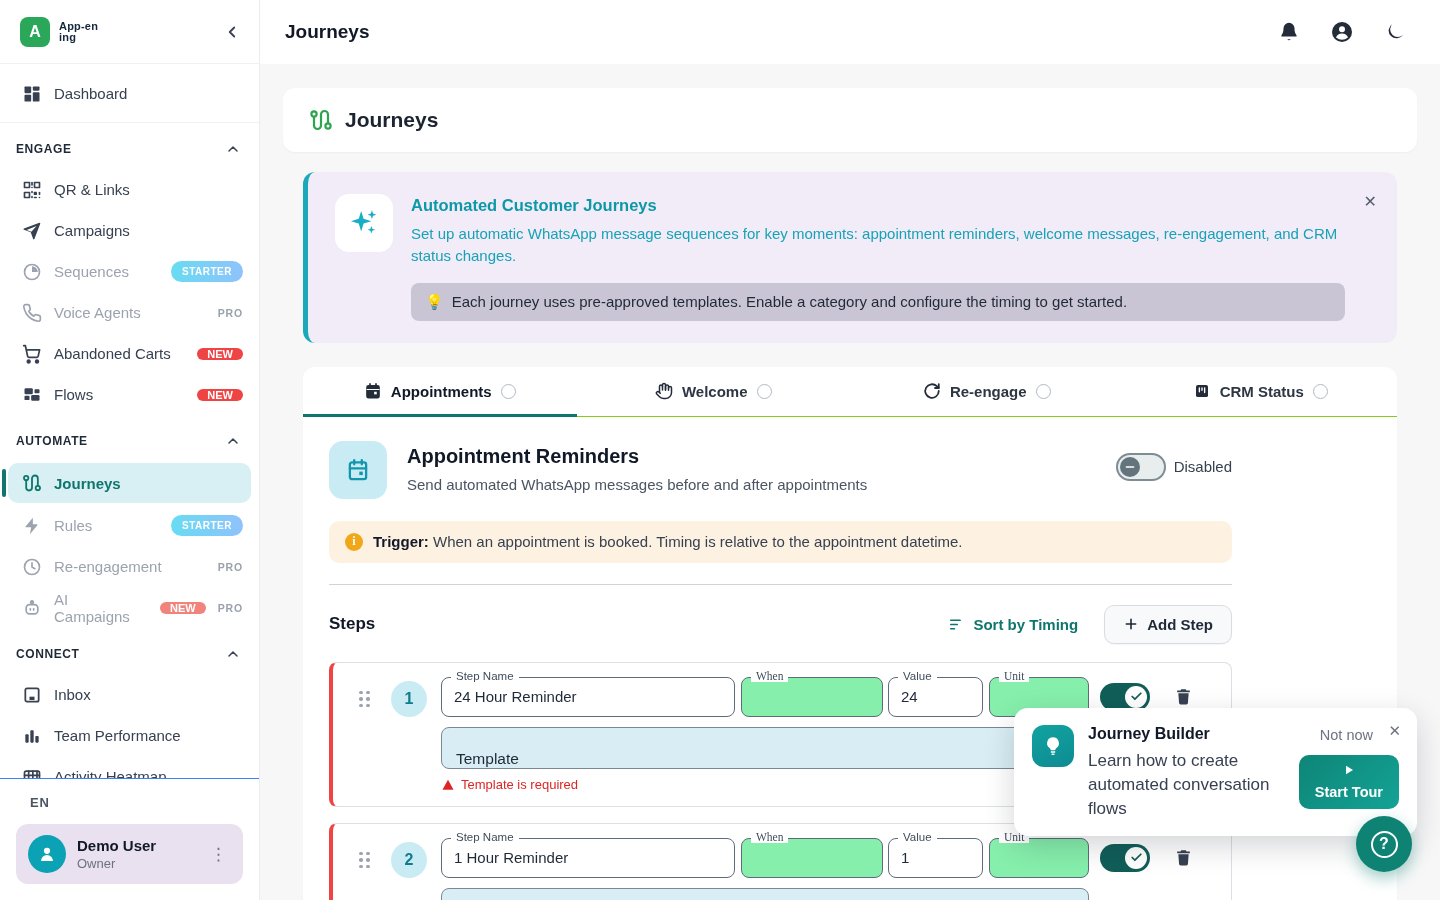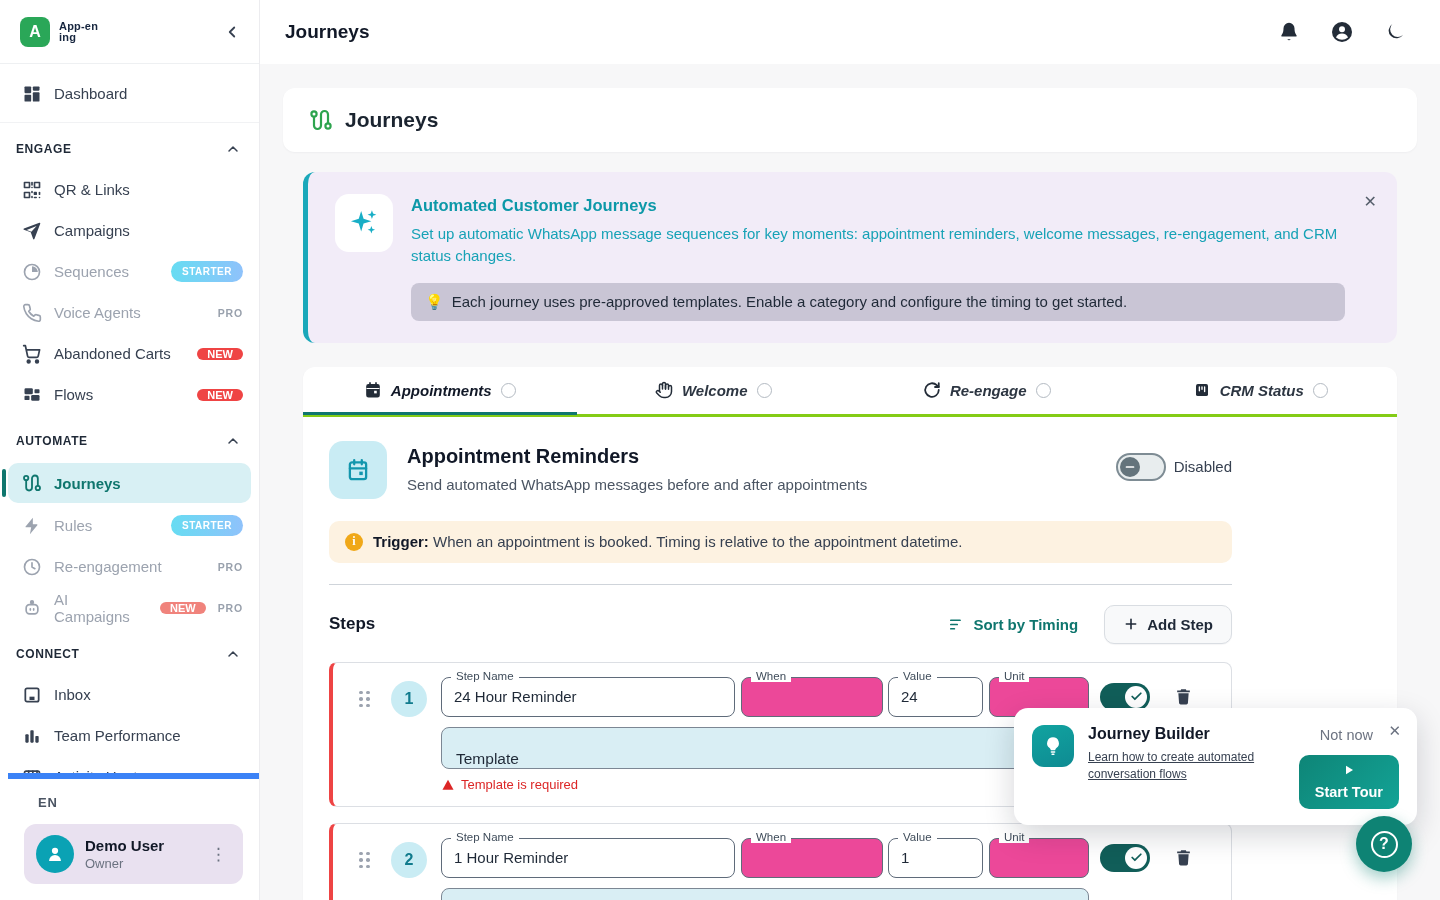--- a/index.html
+++ b/index.html
@@ -21,21 +21,21 @@
   .sec-head { height:40px; display:flex; align-items:center; justify-content:space-between; padding:0 18px 0 16px; font-size:12px; font-weight:bold; color:#1f2937; letter-spacing:.05em; cursor:pointer; margin-top:6px; }
   .sec-head svg { color:#374151; }
   .nav-item.active { background:#d8f0f4; margin:2px 8px; padding:0 10px 0 14px; border-radius:10px; height:40px; color:#0f766e; font-weight:600; position:relative; }
   .nav-item.active .nicon { color:#0f766e; }
   .nav-item.active::before { content:""; position:absolute; left:-6px; top:6px; width:4px; height:28px; border-radius:4px; background:#0f766e; }
   .badge-new { margin-left:auto; background:#ef4444; color:#fff; font-size:11px; font-weight:bold; padding:0 10px; border-radius:999px; }
   .badge-new.soft { background:#f0837c; margin-left:14px; }
   .badge-starter { margin-left:auto; background:linear-gradient(90deg,#67dcf2,#8fc2fb); color:#fff; font-size:10px; font-weight:bold; letter-spacing:.05em; padding:5px 11px; border-radius:999px; }
   .tag-pro { margin-left:auto; color:#99a1ad; font-size:10.5px; font-weight:bold; letter-spacing:.08em; }
   .tag-pro.after { margin-left:auto; }
-  .side-foot { border-top:6px solid #3b82f6; padding:14px 16px 16px;margin-left:8px; }
+  .side-foot { border-top:1px solid #3b82f6; padding:14px 16px 16px; }
   .lang { font-size:13px; font-weight:bold; color:#4b5563; letter-spacing:.06em; padding:2px 0 14px 14px; cursor:pointer; }
   .user-card { background:#e9e1f0; border-radius:12px; height:60px; display:flex; align-items:center; padding:0 10px 0 12px; cursor:pointer; }
   .avatar { width:38px; height:38px; border-radius:50%; background:#0aa2b4; flex:none; display:flex; align-items:center; justify-content:center; }
   .user-meta { margin-left:11px; }
   .user-name { font-size:15px; font-weight:bold; color:#111827; }
   .user-role { font-size:13px; color:#6b7280; margin-top:2px; }
   .kebab { margin-left:auto; color:#6b7280; font-size:17px; letter-spacing:0; cursor:pointer; padding:4px 6px; }
 
   
   .topbar { position:absolute; left:260px; right:0; top:0; height:64px; background:#fff; display:flex; align-items:center; padding:0 34px 0 25px; z-index:4; }
@@ -50,21 +50,21 @@
 
   .banner { margin:20px 20px 24px; background:#f2ecf8; border-left:5px solid #1aa8ba; border-radius:12px; padding:22px 22px 22px 27px; display:flex; gap:18px; position:relative; }
   .spark-box { width:58px; height:58px; background:#fff; border-radius:14px; display:flex; align-items:center; justify-content:center; flex:none; }
   .banner-body { flex:1; padding-right:30px; }
   .banner-title { color:#0d98a8; font-size:16.5px; font-weight:bold; margin:2px 0 8px; }
   .banner-desc { color:#17a2b6; font-size:15px; line-height:1.45; max-width:980px; }
   .tipbox { margin-top:16px; background:#c9c5d5; border-radius:8px; padding:10px 14px; font-size:15px; color:#1f2937; display:flex; align-items:center; gap:8px; }
   .banner-close { position:absolute; top:20px; right:20px; color:#555e6b; font-size:16px; cursor:pointer; }
 
   .tabs-card { margin:0 20px; background:#fff; border-radius:12px 12px 0 0; box-shadow:0 1px 2px rgba(16,24,40,.04); height:620px; }
-  .tabrow { display:flex; border-bottom:3px solid #84cc16; height:50px;font-style:italic; }
+  .tabrow { display:flex; border-bottom:1px solid #84cc16; height:50px; }
   .tab { flex:1; display:flex; align-items:center; justify-content:center; gap:9px; font-size:15px; font-weight:600; color:#2d3642; cursor:pointer; position:relative; }
   .tab .ticon { color:#232c38; }
   .tab.active { color:#111827; }
   .tab.active::after { content:""; position:absolute; left:0; right:0; bottom:-1px; height:3px; background:#0f766e; }
   .radio { width:15px; height:15px; border:1.5px solid #b3bac2; border-radius:50%; flex:none; }
 
   .card-body { padding:24px 26px 0; width:955px; }
   .cat-head { display:flex; align-items:flex-start; gap:20px; }
   .cat-icon { width:58px; height:58px; border-radius:14px; background:#c9ecf4; display:flex; align-items:center; justify-content:center; flex:none; }
   .cat-title { font-size:20px; font-weight:bold; color:#111827; margin:4px 0 8px; }
@@ -87,38 +87,38 @@
   .sort-link { margin-left:auto; display:flex; align-items:center; gap:8px; color:#0f766e; font-size:15px; font-weight:600; cursor:pointer; }
   .add-btn { margin-left:26px; display:flex; align-items:center; gap:8px; background:#f8f9fa; border:1px solid #d9dde2; border-radius:10px; padding:10px 18px; font-size:15px; font-weight:600; color:#1f2937; cursor:pointer; box-shadow:0 1px 1px rgba(16,24,40,.04); }
 
   .step-card { background:#fff; border:1px solid #dcdfe4; border-left:4px solid #ee4444; border-radius:8px; padding:14px 16px 14px 18px; display:flex; align-items:flex-start; margin-bottom:16px; }
   .drag { width:14px; display:grid; grid-template-columns:4px 4px; gap:3px; margin:14px 0 0 8px; flex:none; }
   .drag i { width:3.5px; height:3.5px; border-radius:50%; background:#9ca3af; }
   .step-num { width:36px; height:36px; border-radius:50%; background:#c9ecf4; color:#117b8d; font-size:16px; font-weight:600; display:flex; align-items:center; justify-content:center; margin:4px 0 0 18px; flex:none; }
   .step-main { margin-left:14px; flex:1; }
   .frow { display:flex; align-items:center; }
   .ffield { position:relative; border:1.3px solid #5f6b7a; border-radius:8px; height:40px; background:#fff; }
-  .ffield.fill { background:#ec4899; }
+  .ffield.fill { background:#86efac;font-family:Liberation Serif, serif; }
   .ffield > label { position:absolute; top:-8px; left:9px; font-size:11.5px; color:#3f4c5a; background:#fff; padding:0 5px; white-space:nowrap; }
   .ffield input { width:100%; height:100%; border:0; background:transparent; outline:none; font-size:15px; color:#1f2937; padding:0 12px; font-family:inherit; }
   .f-name { width:294px; }
   .f-when { width:142px; margin-left:6px; }
   .f-value { width:95px; margin-left:5px; }
   .f-unit { width:100px; margin-left:6px; }
   .step-card .switch-on { margin-left:11px; }
   .trash { margin-left:24px; color:#374151; cursor:pointer; }
   .tpl-select { margin-top:10px; width:648px; height:42px; background:#d9eef4; border:1px solid #7c8794; border-radius:8px; display:flex; align-items:flex-end; padding:0 14px; font-size:15.5px; color:#1f2937; cursor:pointer; }
   .err-row { margin-top:8px; display:flex; align-items:flex-end; gap:6px; color:#dc2626; font-size:13px; }
 
   
   .popup { position:fixed; right:23px; top:708px; width:403px; background:#fff; border-radius:14px; box-shadow:0 10px 30px rgba(16,24,40,.18); padding:17px 18px 16px; display:flex; gap:14px; z-index:20; }
   .bulb-box { width:42px; height:42px; border-radius:12px; background:linear-gradient(160deg,#11a3a0,#0e8b92); display:flex; align-items:center; justify-content:center; flex:none; }
   .popup-mid { width:188px; }
   .popup-title { font-size:16px; font-weight:bold; color:#111827; margin-bottom:6px; }
-  .popup-desc { font-size:12px; color:#374151; line-height:1.4;text-decoration:underline; }
+  .popup-desc { font-size:17px; color:#374151; line-height:1.4; }
   .popup-right { margin-left:auto; display:flex; flex-direction:column; align-items:flex-end; gap:12px; padding-top:2px; }
   .not-now { font-size:14.5px; color:#6b7280; cursor:pointer; margin-right:26px; }
   .start-btn { display:flex; align-items:center; gap:8px; background:linear-gradient(135deg,#0e8577,#13a396); color:#fff; font-size:14.5px; font-weight:600; border:0; border-radius:10px; padding:9px 16px; cursor:pointer; font-family:inherit;flex-direction:column; }
   .popup-close { position:absolute; top:14px; right:16px; color:#6b7280; font-size:15px; cursor:pointer; }
   .fab { position:fixed; right:28px; bottom:28px; width:56px; height:56px; border-radius:50%; background:#0e8374; box-shadow:0 6px 16px rgba(14,131,116,.4); display:flex; align-items:center; justify-content:center; cursor:pointer; z-index:21; }
   .fab span { width:27px; height:27px; border:2.5px solid #fff; border-radius:50%; color:#fff; font-size:16px; font-weight:bold; display:flex; align-items:center; justify-content:center; }
 </style>
 </head>
 <body>
 

